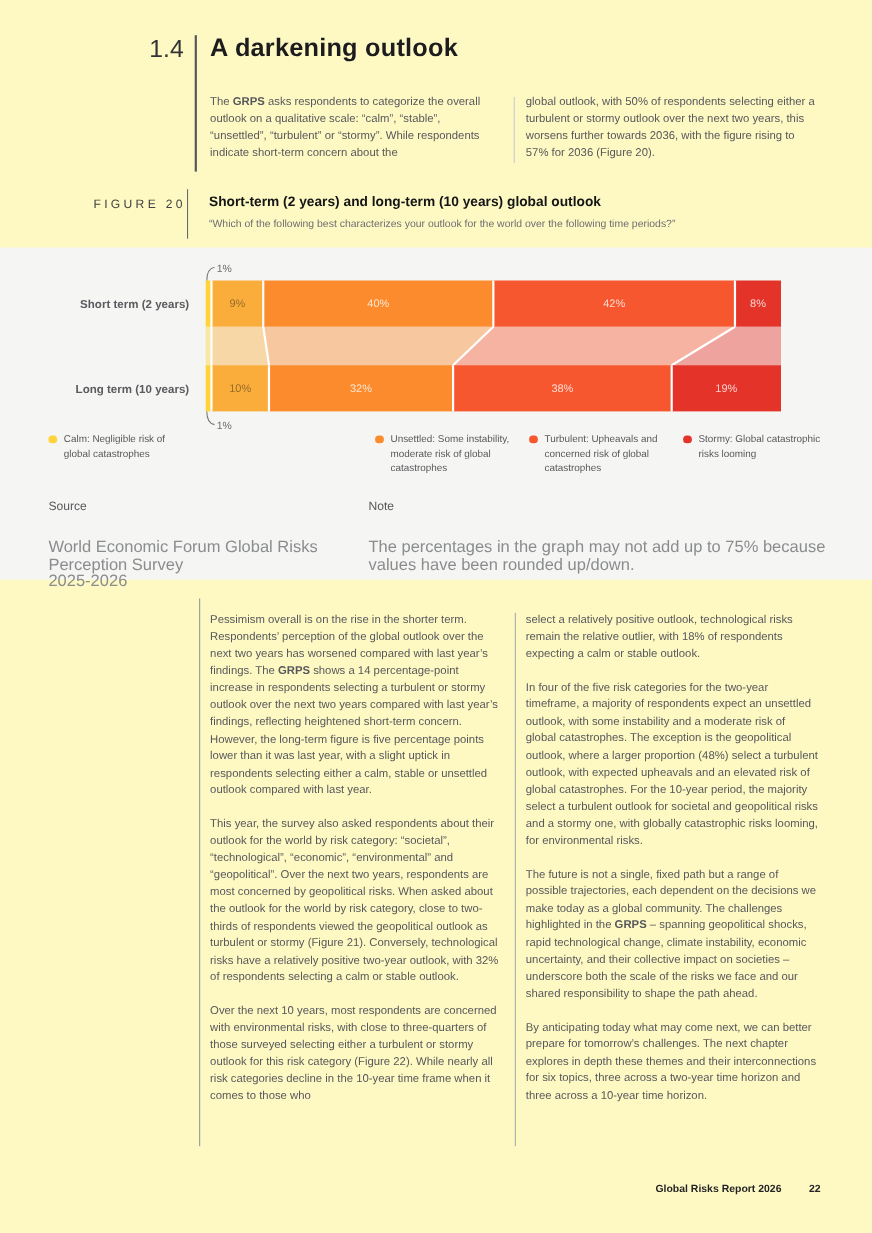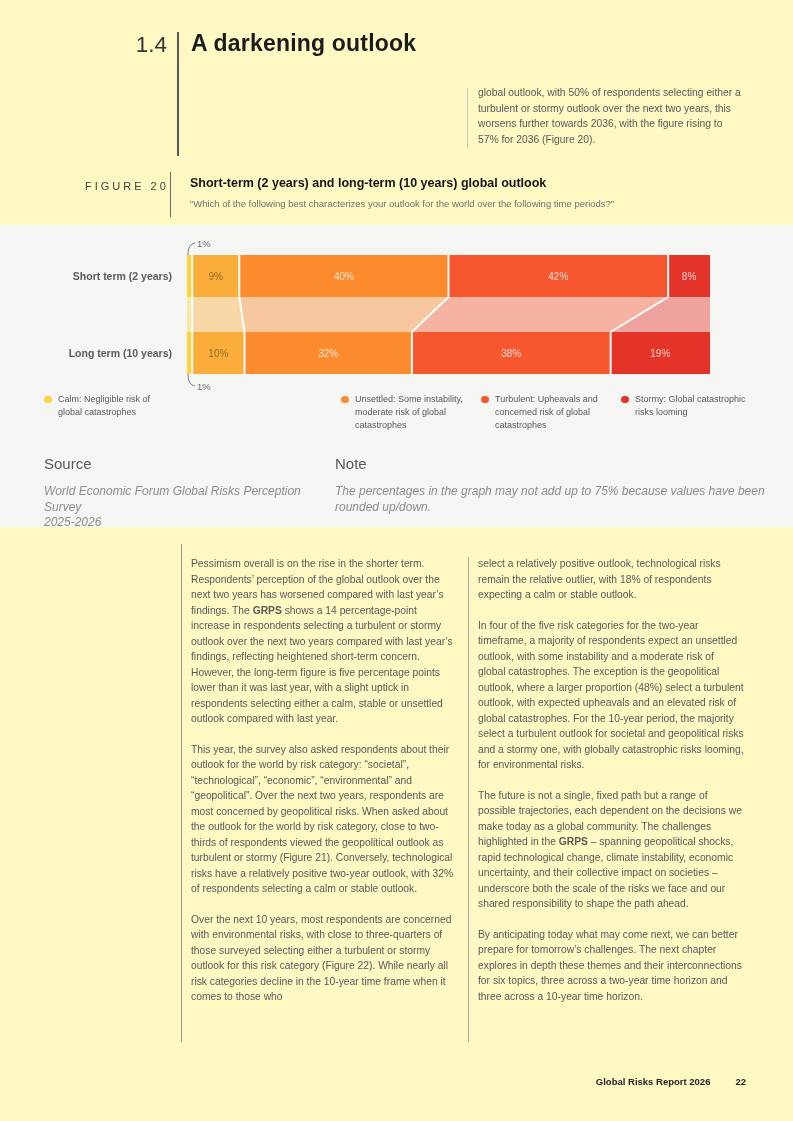--- a/index.html
+++ b/index.html
@@ -31,22 +31,22 @@
   
   #legend{position:absolute;left:0;top:168px;width:793px;height:58px;}
   .legend-item{position:absolute;top:0;}
   .legend-dot{position:absolute;left:0;top:2.5px;width:7.5px;height:7.5px;border-radius:50%;}
   .legend-text{margin-left:14px;font-size:9px;line-height:12.8px;color:#58595b;}
 
   
   .caption-block{position:absolute;top:230px;}
   #source-block{left:44px;width:280px;}
   #note-block{left:335px;width:450px;}
-  .caption-heading{font-size:15px;color:#58595b;margin-bottom:12px;}
-  .caption-text{font-size:12px;line-height:15.5px;color:#8a8c8e;font-style:italic;}
+  .caption-heading{font-size:11px;color:#58595b;margin-bottom:23px;}
+  .caption-text{font-size:15px;line-height:15.5px;color:#8a8c8e;}
 
   
   #body-left-rule{left:181px;top:544px;width:1px;height:498px;background:#96989b;}
   #body-mid-rule{left:468px;top:557px;width:1px;height:485px;background:#aaacae;}
   #body-left{left:191px;top:556px;width:266px;}
   #body-right{left:478px;top:556px;width:266px;}
   .para{margin:0 0 15px 0;}
   .para b{font-weight:bold;}
 
   
@@ -55,20 +55,21 @@
 </style>
 </head>
 <body>
 
 <div class="page">
 
   <div class="abs" id="sec-num">1.4</div>
   <div class="abs" id="title-rule"></div>
   <div class="abs" id="page-title">A darkening outlook</div>
 
+  <div class="abs body-text" id="intro-left"><span>The </span><b>GRPS</b><span> asks respondents to categorize the overall outlook on a qualitative scale: “calm”, “stable”, “unsettled”, “turbulent” or “stormy”. While respondents indicate short-term concern about the</span></div>
   <div class="abs" id="intro-divider"></div>
   <div class="abs body-text" id="intro-right"><span>global outlook, with 50% of respondents selecting either a turbulent or stormy outlook over the next two years, this worsens further towards 2036, with the figure rising to 57% for 2036 (Figure 20).</span></div>
 
   <div class="abs" id="figure-label">FIGURE 20</div>
   <div class="abs" id="figure-rule"></div>
   <div class="abs" id="figure-title">Short-term (2 years) and long-term (10 years) global outlook</div>
   <div class="abs" id="figure-subtitle">“Which of the following best characterizes your outlook for the world over the following time periods?”</div>
 
   <div class="abs" id="chart-band">
     <svg id="figure20-chart" width="793" height="170" viewBox="0 0 793 170">

